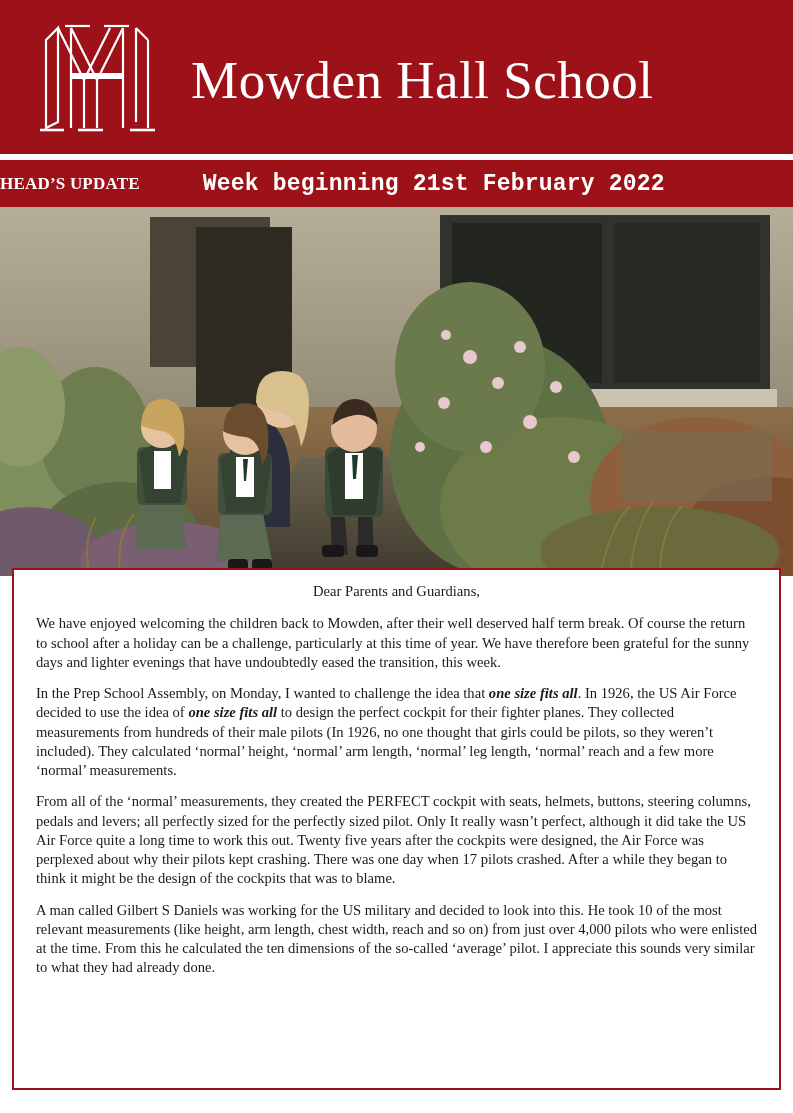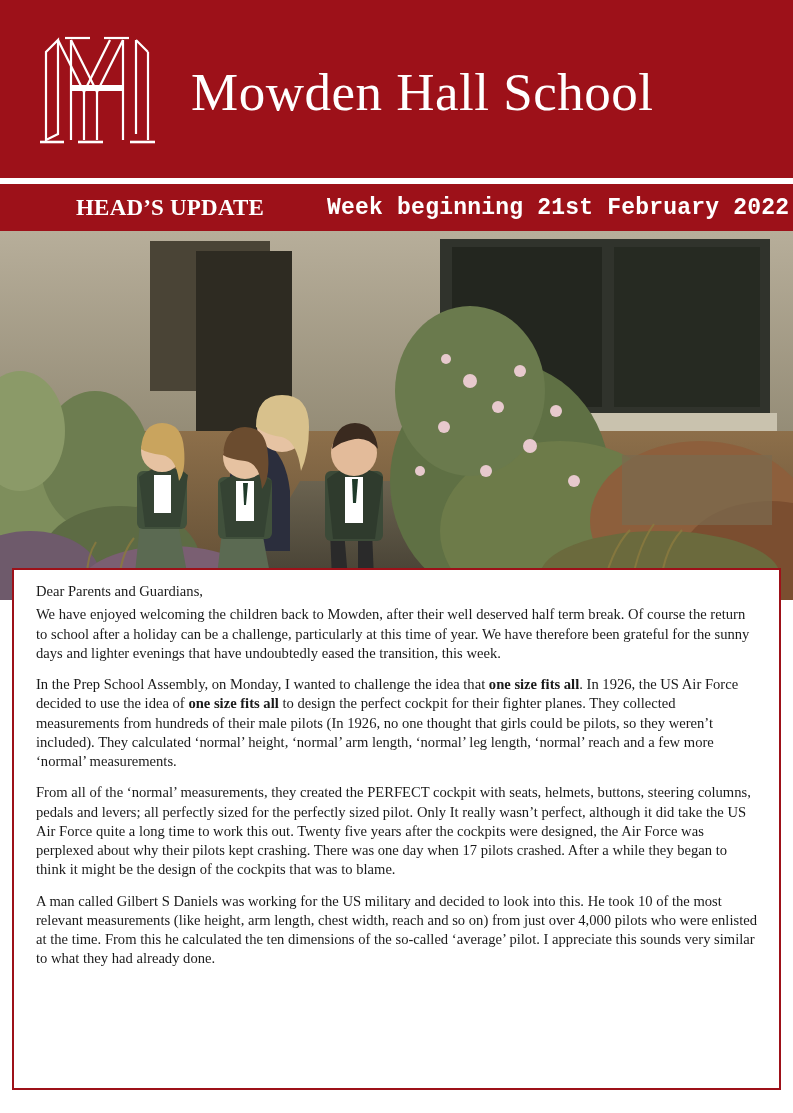--- a/index.html
+++ b/index.html
@@ -17,21 +17,21 @@
   .page {
     position: relative;
     width: 793px;
     height: 1113px;
     background: #ffffff;
   }
 
   
   .masthead {
     position: relative;
-    height: 178px;
+    height: 154px;
     background: #9d1119;
     display: flex;
     align-items: center;
     overflow: hidden;
   }
   .logo-wrap {
     position: relative;
     width: 175px;
     height: 143px;
     flex: 0 0 175px;
@@ -61,22 +61,21 @@
   .titlebar {
     height: 47px;
     background: #9d1119;
     display: flex;
     align-items: center;
     color: #ffffff;
   }
   .titlebar .heads-update {
     font-family: "Liberation Serif", serif;
     font-weight: bold;
-    font-size: 23px;
-    margin-left: 76px;
+    font-size: 17px;
     letter-spacing: 0.2px;
   }
   .titlebar .week {
     font-family: Liberation Mono, monospace;
     font-weight: bold;
     font-size: 23px;
     margin-left: 63px;
     letter-spacing: 0.2px;
   }
 
@@ -104,24 +103,26 @@
   }
   .letter p {
     margin: 0 0 12px 0;
     font-family: "Liberation Serif", serif;
     font-size: 14.6px;
     line-height: 1.32;
     color: #1a1a1a;
     text-align: left;
   }
   .letter p.salutation {
-    margin-bottom: 4px;
+    margin-bottom: 13px;
+    text-align: center;
   }
   .letter b, .letter .bi {
     font-weight: bold;
+    font-style: italic;
   }
 </style>
 </head>
 <body>
 
 <div class="page">
 
   <div class="masthead">
     <div class="logo-wrap">
       <svg class="logo-svg" width="125" height="120" viewBox="0 0 125 120">

